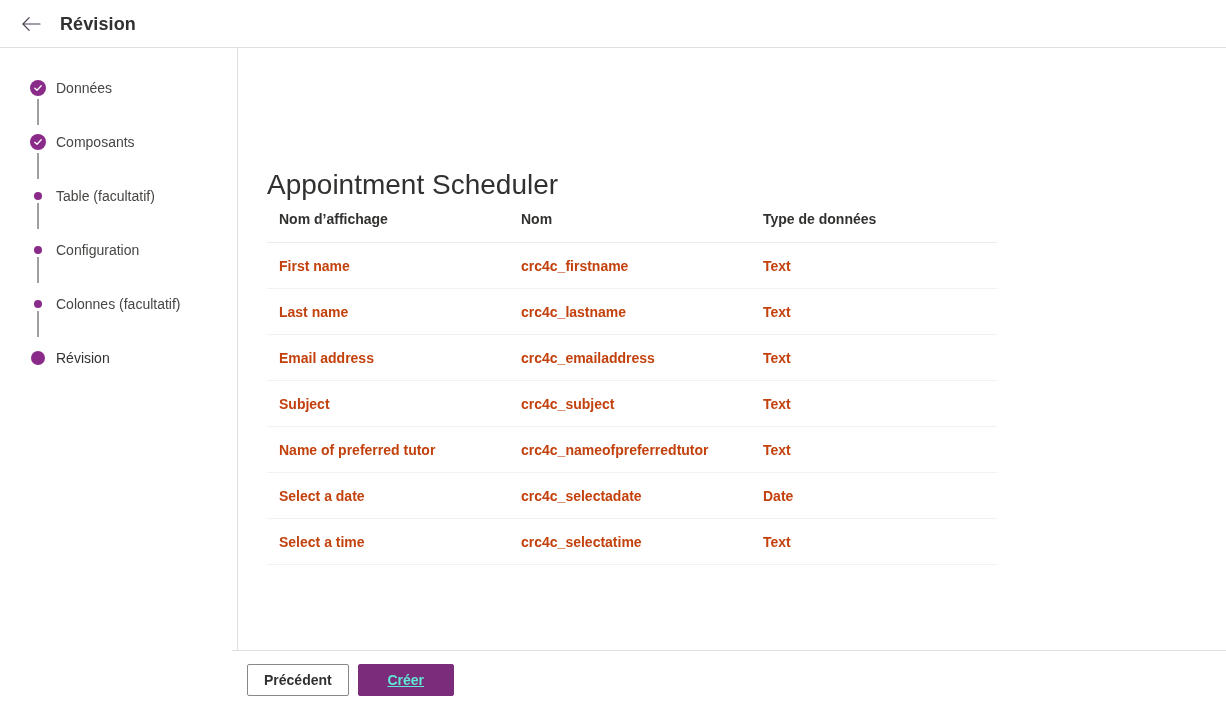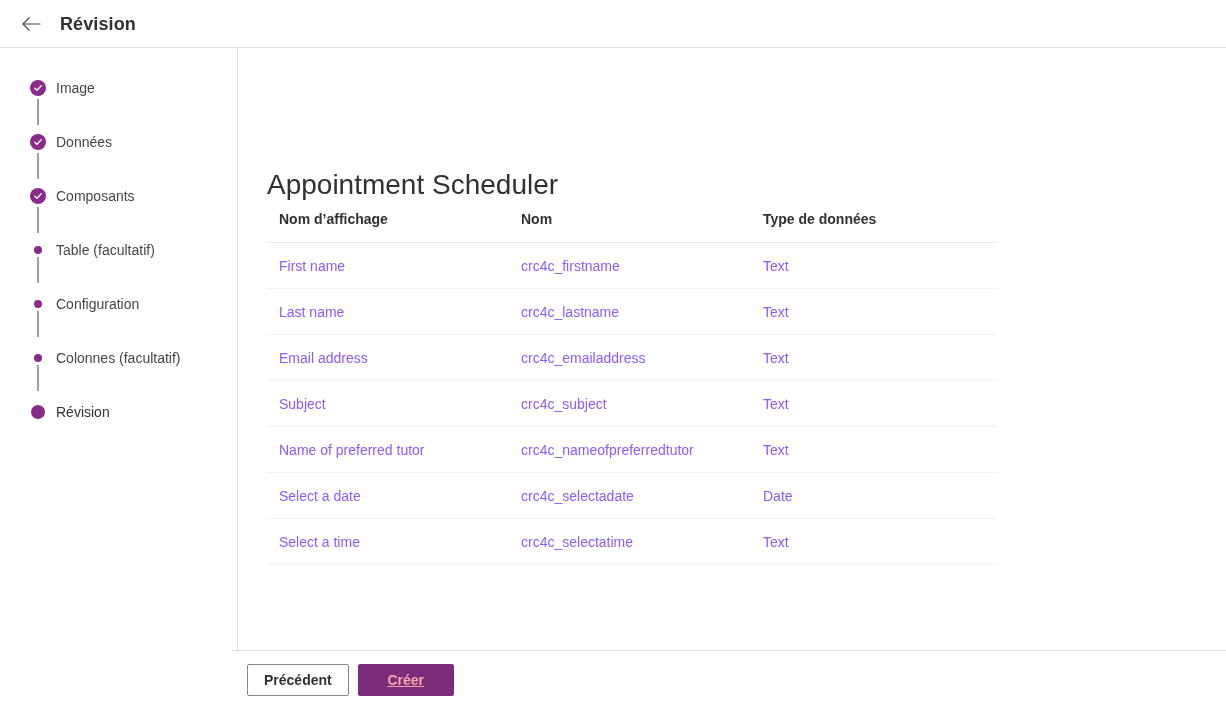--- a/index.html
+++ b/index.html
@@ -164,22 +164,22 @@
     text-align: left;
     font-size: 14px;
     font-weight: 600;
     color: #323130;
     padding: 0 0 13px 12px;
     border-bottom: 1px solid #edebe9;
     line-height: 20px;
   }
   .col-table td {
     font-size: 14px;
-    font-weight: 400;
-    color: #8b5cf6;
+    font-weight: 700;
+    color: #c2410c;
     padding: 13px 0 12px 12px;
     border-bottom: 1px solid #f3f2f1;
     line-height: 20px;
     white-space: nowrap;
     overflow: hidden;
     text-overflow: ellipsis;
   }
   .c1 { width: 242px; }
   .c2 { width: 242px; }
   .c3 { width: 246px; }
@@ -211,21 +211,21 @@
   }
   .btn-secondary {
     background: #ffffff;
     border: 1px solid #8a8886;
     color: #323130;
     font-weight: 600;
   }
   .btn-primary {
     background: #7b2d7b;
     border: 1px solid #7b2d7b;
-    color: #fca5a5;
+    color: #5eead4;
     font-weight: 600;
     margin-left: 9px;
     text-decoration: underline;
   }
 </style>
 </head>
 <body>
 
 <div class="header">
   <button class="back-btn">
@@ -237,31 +237,20 @@
     </span>
   </button>
   <div class="page-title">Révision</div>
 </div>
 
 <div class="body-wrap">
 
   <div class="sidebar">
     <div class="steps">
 
-      <div class="step">
-        <div class="marker-col">
-          <span class="marker done">
-            <svg width="10" height="10" viewBox="0 0 10 10">
-                <path d="M1.8 5.2 L4 7.3 L8.2 2.8" fill="none" stroke="#ffffff" stroke-width="1.3" stroke-linecap="round" stroke-linejoin="round"></path>
-              </svg>
-          </span>
-          <span class="connector"></span>
-        </div>
-        <span class="step-label">Image</span>
-      </div>
 
       <div class="step">
         <div class="marker-col">
           <span class="marker done">
             <svg width="10" height="10" viewBox="0 0 10 10">
                 <path d="M1.8 5.2 L4 7.3 L8.2 2.8" fill="none" stroke="#ffffff" stroke-width="1.3" stroke-linecap="round" stroke-linejoin="round"></path>
               </svg>
           </span>
           <span class="connector"></span>
         </div>

